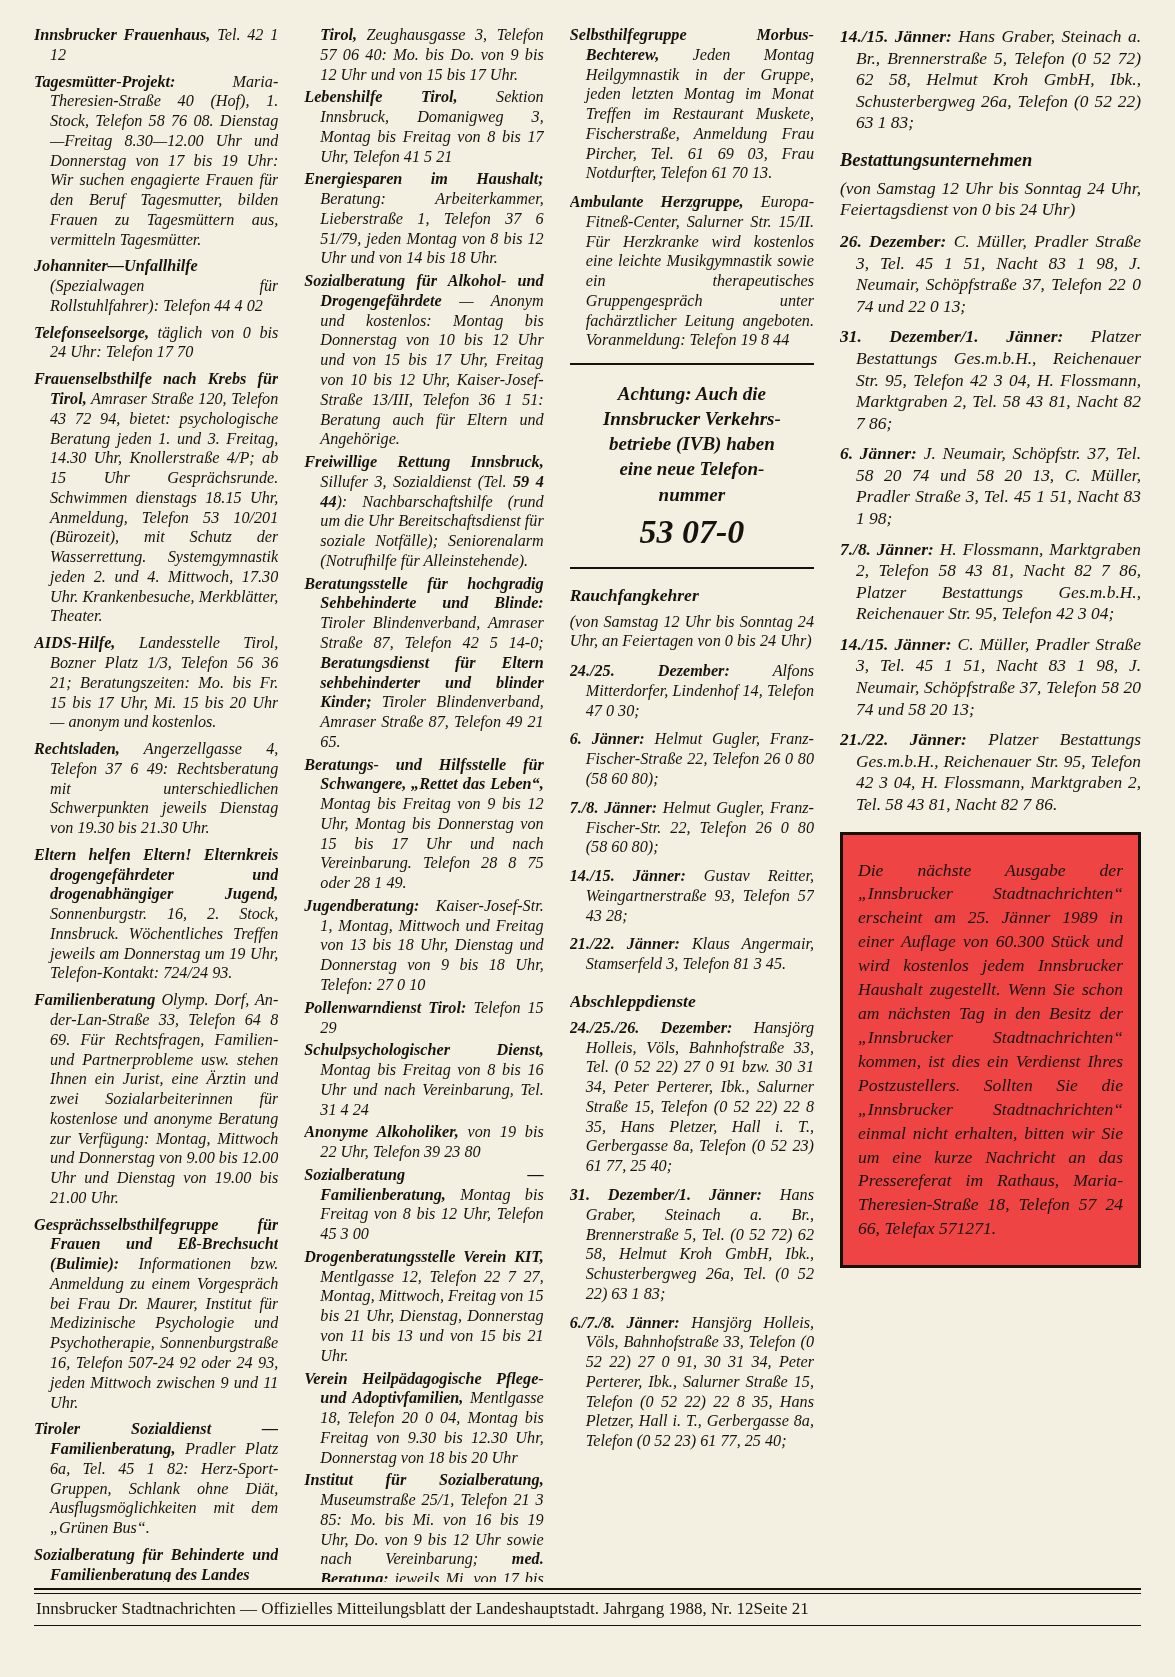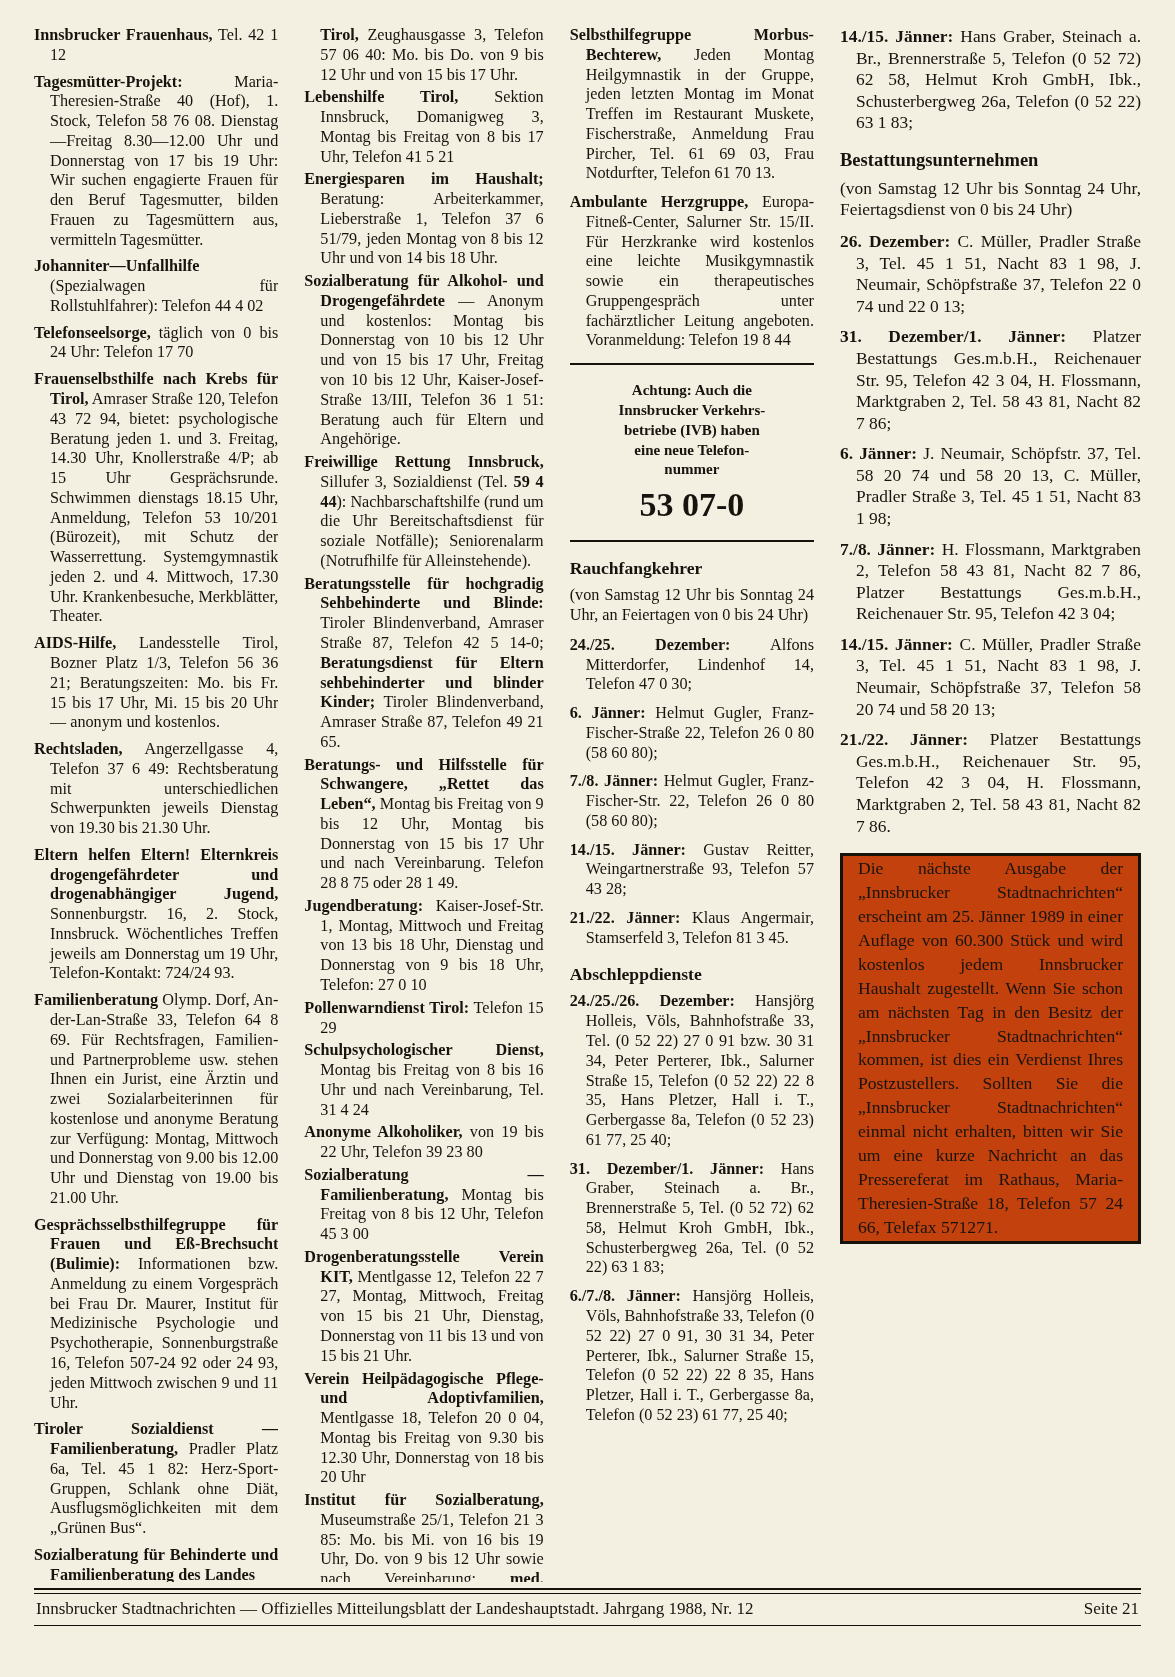--- a/index.html
+++ b/index.html
@@ -14,20 +14,21 @@
     box-sizing:border-box;
     width:1175px;height:1677px;
     padding:26px 34px 0 34px;
     overflow:hidden;
   }
   .columns{
     display:flex;
     gap:26px;
     height:1556px;
     overflow:hidden;
+    font-style:italic;
   }
   .col{overflow:hidden;}
   .col1{width:250px;}
   .col2{width:245px;}
   .col3{width:250px;}
   .col4{width:308px;font-size:17.4px;}
   .col p.entry{
     font-size:16.2px;
     line-height:1.22;
     text-align:justify;
@@ -47,37 +48,37 @@
     margin:16px 0 7px 0;
   }
   .col4 .heading{font-size:18.5px;}
   .notice{
     border-top:2.5px solid #15120c;
     border-bottom:2.5px solid #15120c;
     margin:12px 0 14px 0;
     padding:16px 0 18px 0;
     text-align:center;
   }
-  .nline{font-weight:bold;font-size:15px;line-height:1.32;}
+  .nline{font-weight:bold;font-size:19px;line-height:1.32;}
   .nnum{font-weight:bold;font-size:34px;margin-top:8px;line-height:1;}
   .infobox{
     border:3px solid #15120c;
-    background:#c2410c;
-    padding:1px 15px;
+    background:#ef4444;
+    padding:24px 15px;
     font-size:17.6px;
     line-height:1.36;
     text-align:justify;
     margin-top:16px;
     hyphens:auto;
   }
   .footer{margin-top:6px;}
   .frule1{border-top:2px solid #15120c;margin-bottom:3px;}
   .frule2{border-top:1px solid #15120c;}
   .footer-text{
-    display:flex;justify-content:space-between;
+    display:flex;
     font-size:17px;line-height:1.2;
     padding:5px 2px 6px 2px;
   }
   .frule3{border-top:1.5px solid #15120c;}
 </style>
 </head>
 <body>
 
 <div class="page">
   <div class="columns" id="columns">

